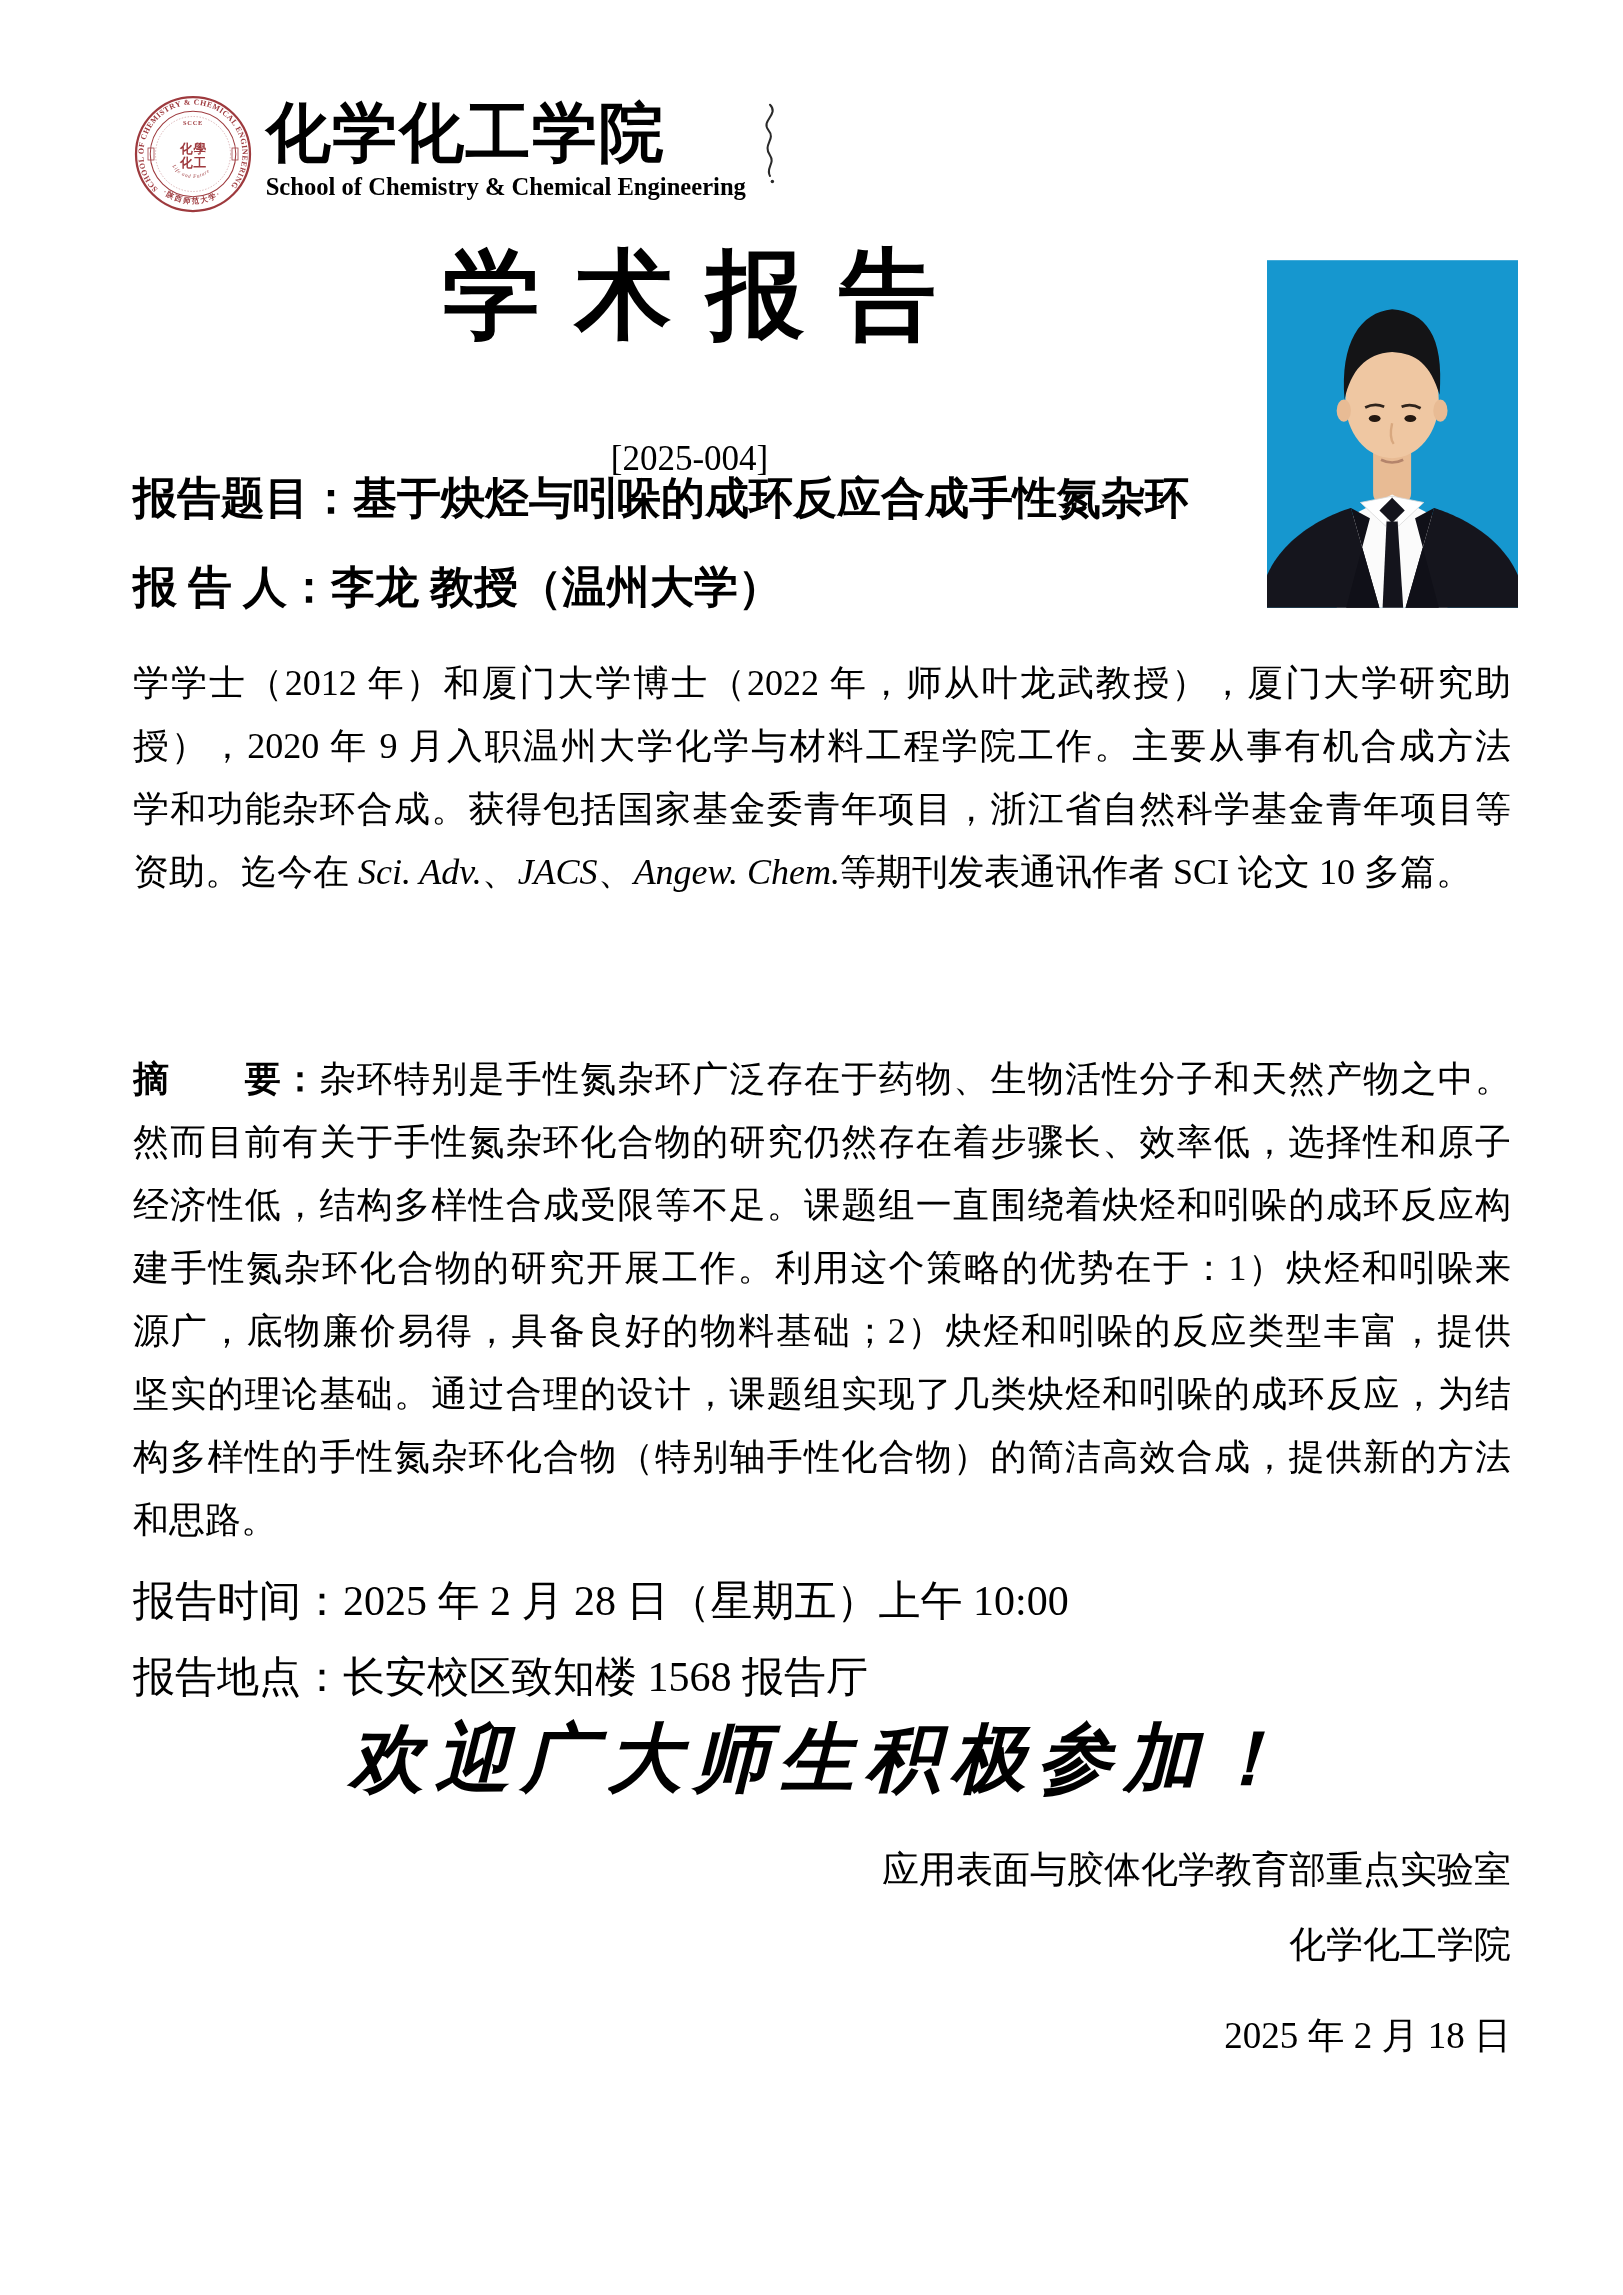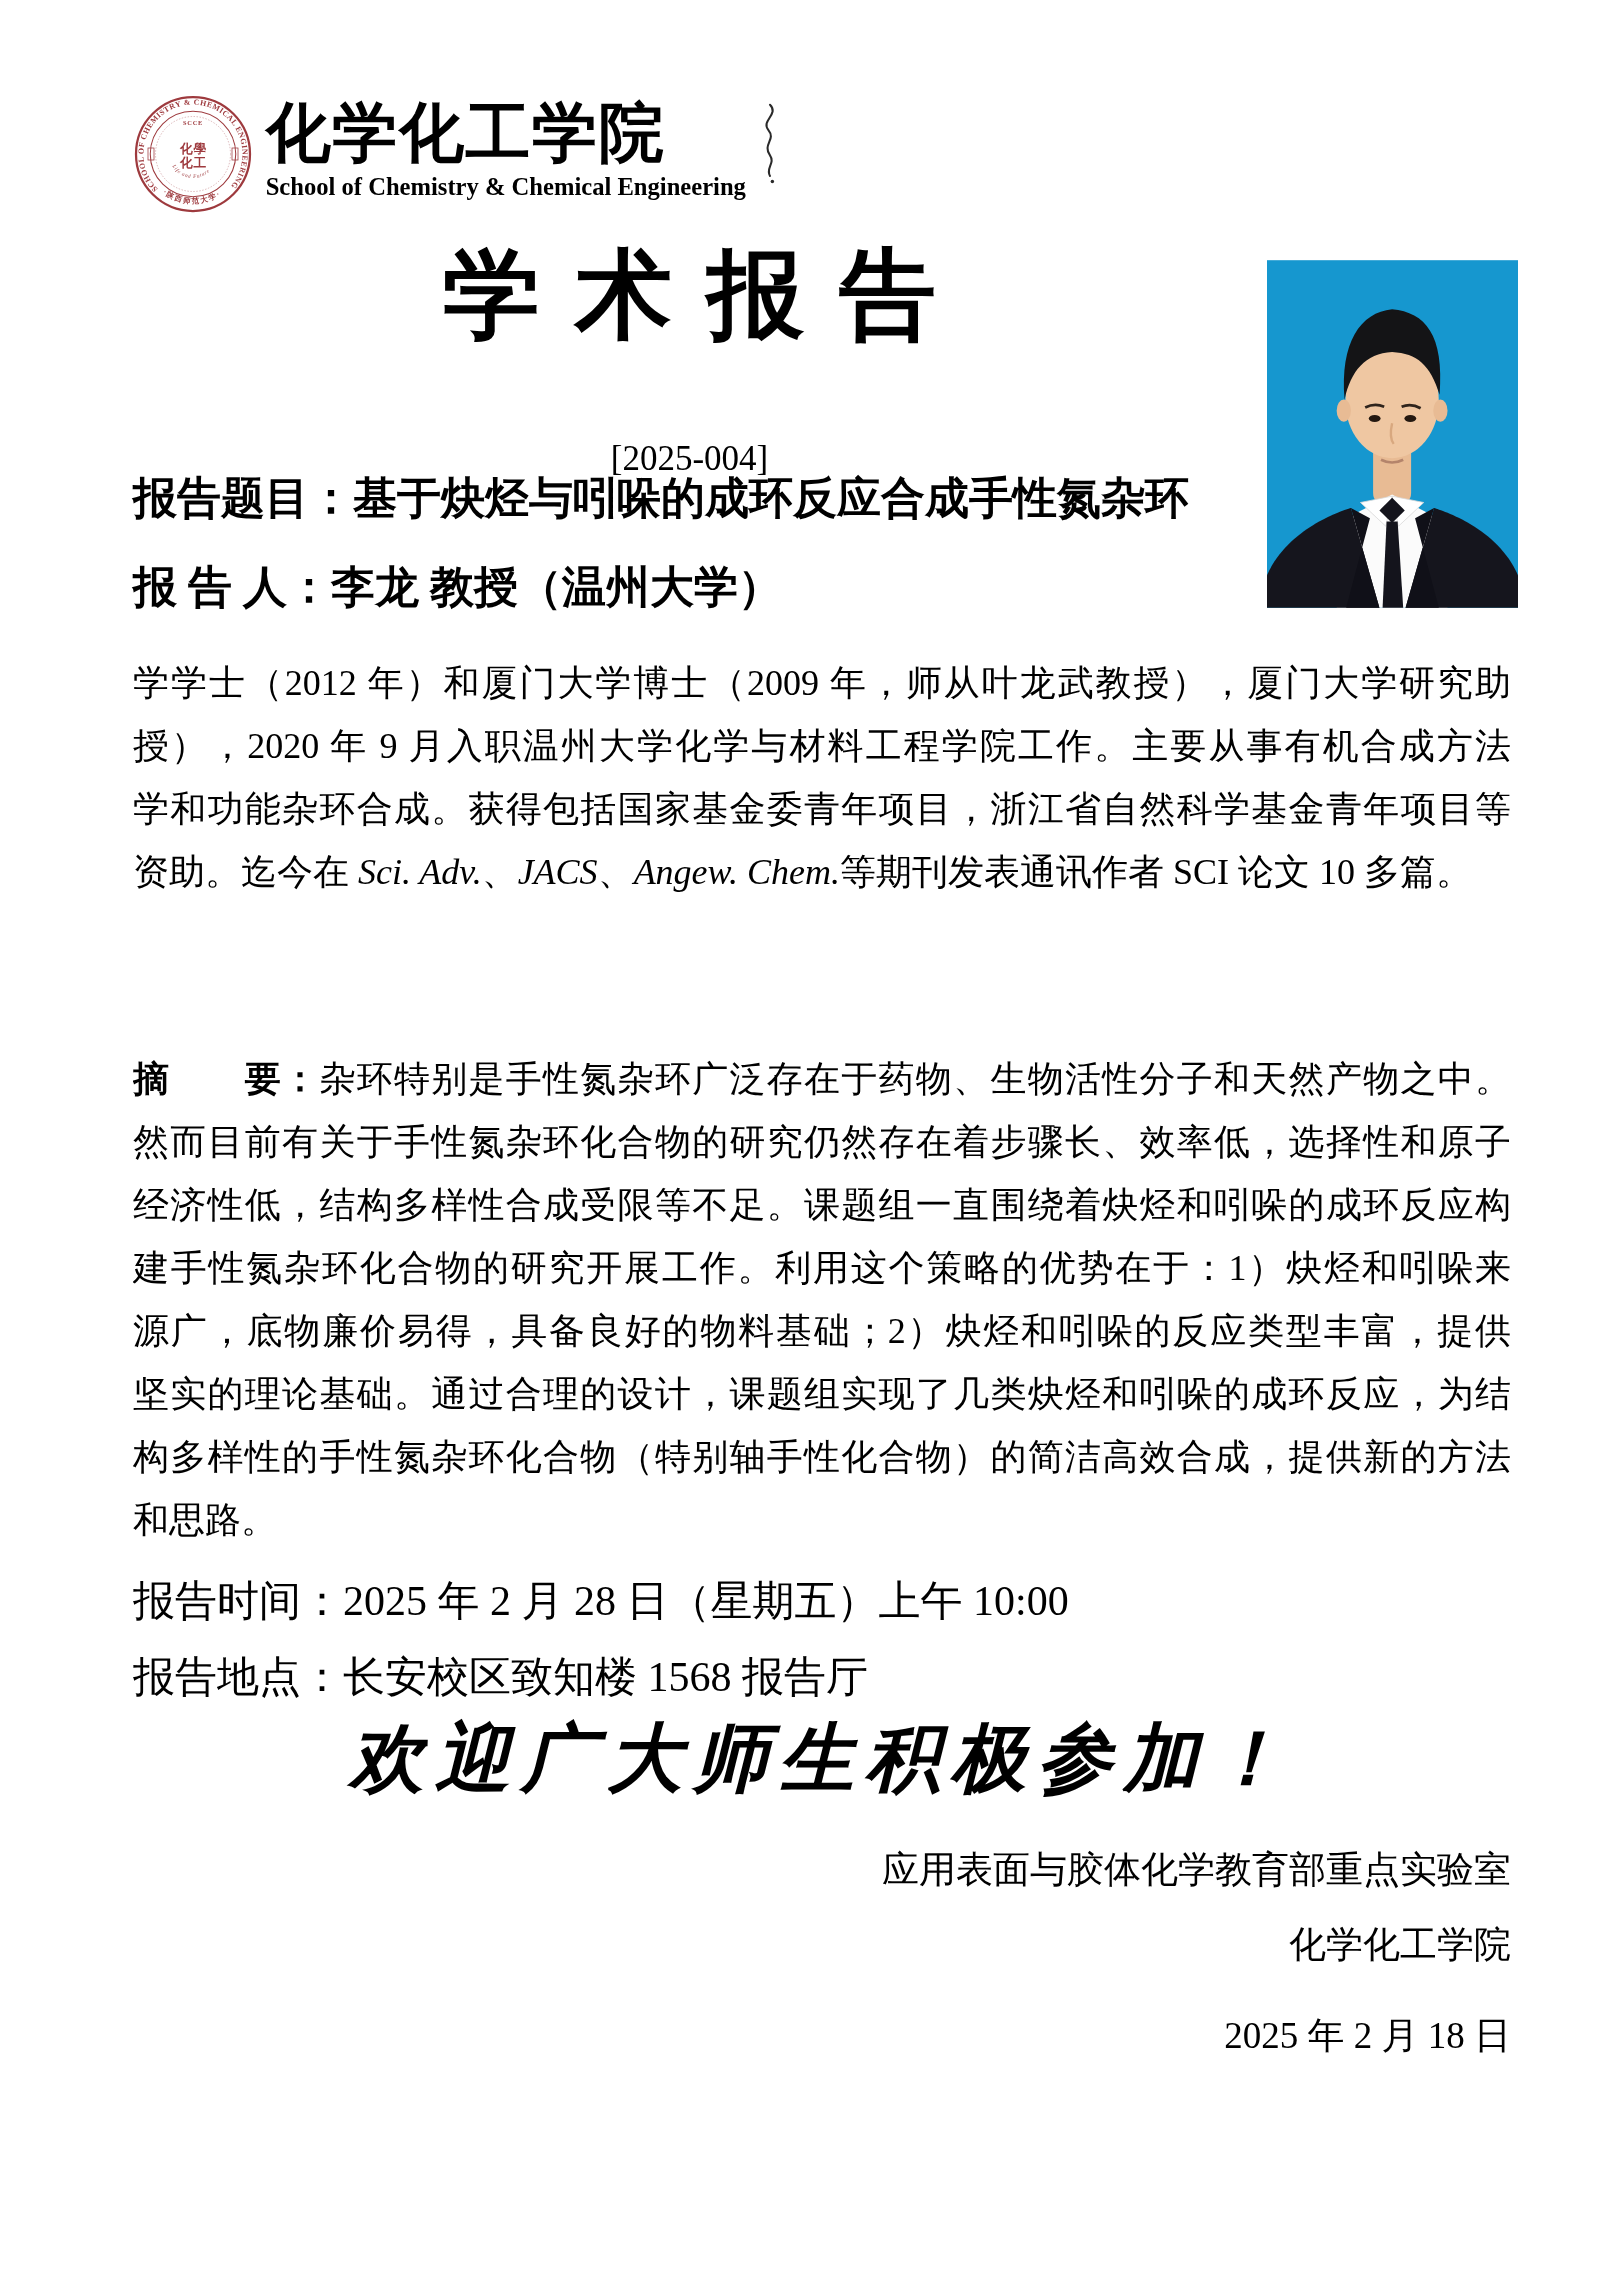--- a/index.html
+++ b/index.html
@@ -146,21 +146,21 @@
   <div class="abs title-number">[2025-004]</div>
 
   <div class="abs meta-line topic-line">
     <span class="label">报告题目：</span><span>基于炔烃与吲哚的成环反应合成手性氮杂环</span>
   </div>
   <div class="abs meta-line speaker-line">
     <span class="label">报 告 人：</span><span>李龙 教授（温州大学）</span>
   </div>
 
   <div class="abs para intro-para">
-    <div class="line">学学士（2012 年）和厦门大学博士（2009 年，师从叶龙武教授），厦门大学研究助</div>
+    <div class="line">学学士（2012 年）和厦门大学博士（2022 年，师从叶龙武教授），厦门大学研究助</div>
     <div class="line">授），2020 年 9 月入职温州大学化学与材料工程学院工作。主要从事有机合成方法</div>
     <div class="line">学和功能杂环合成。获得包括国家基金委青年项目，浙江省自然科学基金青年项目等</div>
     <div class="line last"><span>资助。迄今在 </span><span class="jname">Sci. Adv.</span><span>、</span><span class="jname">JACS</span><span>、</span><span class="jname">Angew. Chem.</span><span>等期刊发表通讯作者 SCI 论文 10 多篇。</span></div>
   </div>
 
   <div class="abs para abstract-para">
     <div class="line"><span class="label">摘　　要：</span><span>杂环特别是手性氮杂环广泛存在于药物、生物活性分子和天然产物之中。</span></div>
     <div class="line">然而目前有关于手性氮杂环化合物的研究仍然存在着步骤长、效率低，选择性和原子</div>
     <div class="line">经济性低，结构多样性合成受限等不足。课题组一直围绕着炔烃和吲哚的成环反应构</div>
     <div class="line">建手性氮杂环化合物的研究开展工作。利用这个策略的优势在于：1）炔烃和吲哚来</div>

